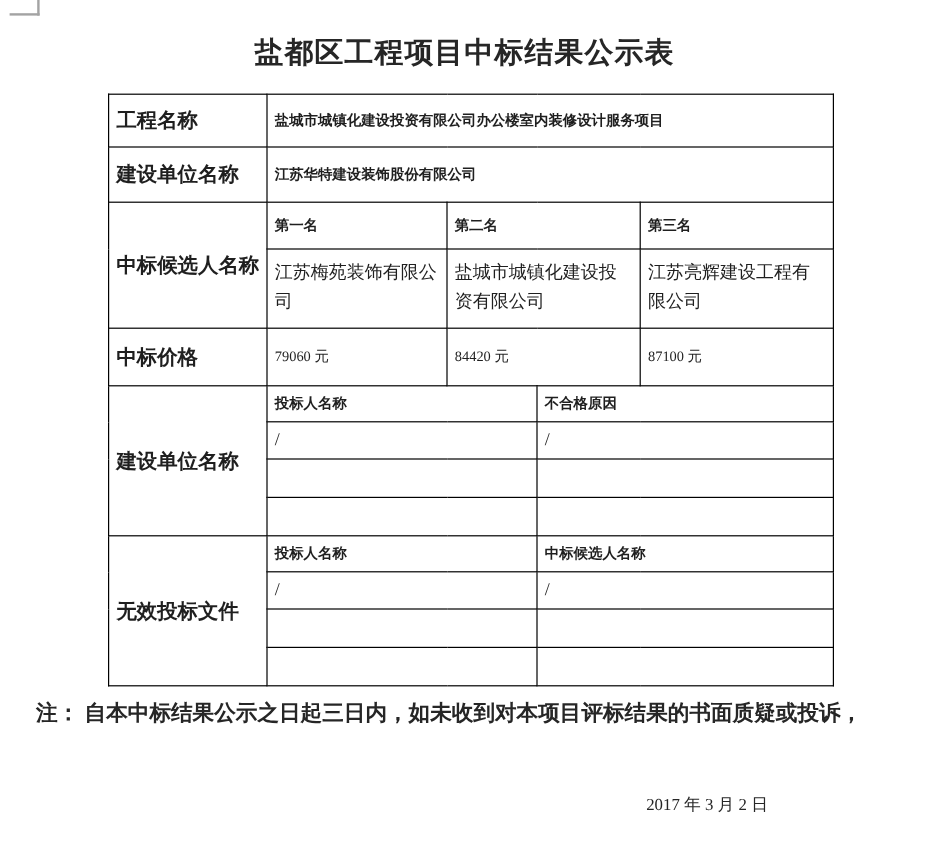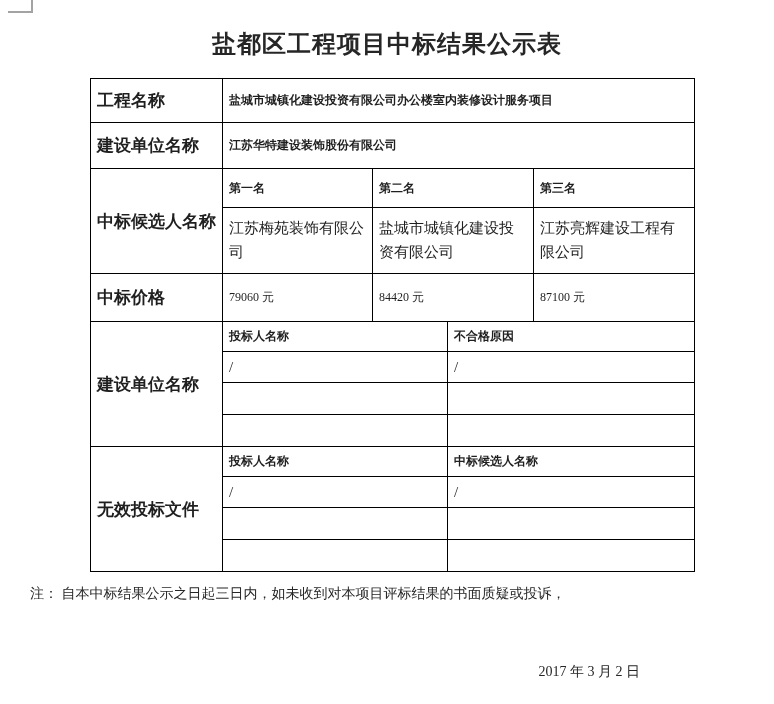--- a/index.html
+++ b/index.html
@@ -48,22 +48,22 @@
   .result-table td.lbl { font-weight: bold; font-size: 17px; }
   .result-table td.hdr { font-weight: bold; font-size: 12px; }
   .result-table td.val-bold { font-weight: bold; font-size: 12px; }
   .result-table td.company { font-size: 15px; line-height: 1.55; }
   .result-table td.price { font-size: 12px; }
   .result-table td.slash { font-size: 15px; }
   .note-block {
     position: absolute;
     left: 20px; top: 574px;
     width: 736px;
-    font-size: 14px;
-    font-weight: normal;
+    font-size: 18px;
+    font-weight: bold;
     color: #262626;
     line-height: 40px;
   }
   .note-line1 { text-indent: 10px; }
   .doc-date {
     position: absolute;
     top: 660px; right: 134px;
     font-size: 14px;
     font-weight: normal;
     color: #262626;

